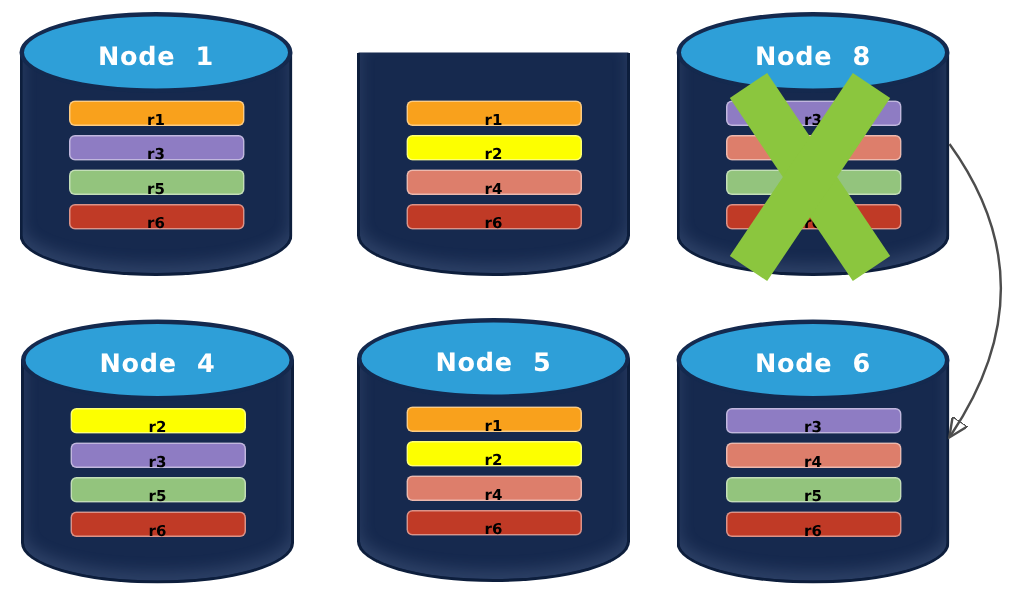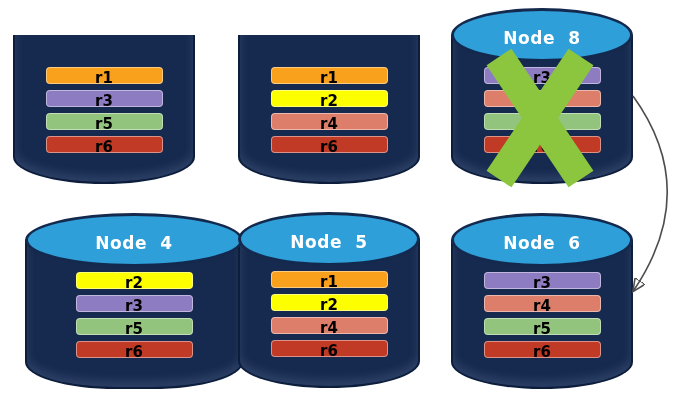--- a/index.html
+++ b/index.html
@@ -27,35 +27,38 @@
     letter-spacing:0.5px;word-spacing:7px;
   }
   .bars{position:absolute;left:0;right:0;top:59px;z-index:1;}
   .bar{
     width:117px;height:17px;box-sizing:border-box;margin:0 auto 6px auto;
     border-radius:4px;border:1px solid rgba(255,255,255,0.45);
     text-align:center;
   }
   .bar span{
     display:inline-block;color:var(--bar-text,#000000);
-    font-weight:bold;font-size:15px;line-height:15px;
+    font-weight:bold;font-size:10px;line-height:15px;
   }
   .x-mark{position:absolute;z-index:5;overflow:visible;}
   .x-mark line{stroke:var(--x-mark,#8BC63E);stroke-width:30;stroke-linecap:butt;}
   #arrow-svg{position:absolute;left:0;top:0;z-index:4;pointer-events:none;}
   #arrow-svg path{stroke:var(--arrow,#4D4D4D);stroke-width:1.6;fill:none;}
 </style>
 </head>
 <body>
 
 <div class="canvas">
 
   <div id="nodes">
       <div class="node" style="left: 13px; top: 8px;">
       <div class="cyl-body"></div>
+      <div class="cyl-top">
+        <span class="node-title">Node 1</span>
+      </div>
       <div class="bars">
           <div class="bar" style="background: rgb(249, 161, 28);"><span>r1</span></div>
           <div class="bar" style="background: rgb(142, 124, 195);"><span>r3</span></div>
           <div class="bar" style="background: rgb(147, 196, 125);"><span>r5</span></div>
           <div class="bar" style="background: rgb(192, 58, 38);"><span>r6</span></div>
         </div>
     </div>
       <div class="node" style="left: 238px; top: 8px;">
       <div class="cyl-body"></div>
       <div class="bars">
@@ -74,21 +77,21 @@
           <div class="bar" style="background: rgb(142, 124, 195);"><span>r3</span></div>
           <div class="bar" style="background: rgb(221, 126, 107);"><span>r4</span></div>
           <div class="bar" style="background: rgb(147, 196, 125);"><span>r5</span></div>
           <div class="bar" style="background: rgb(192, 58, 38);"><span>r6</span></div>
         </div>
     <svg class="x-mark" style="left:31px;top:40px;width:116px;height:140px" viewBox="0 0 116 140">
           <line x1="17" y1="9" x2="99" y2="131"></line>
           <line x1="99" y1="9" x2="17" y2="131"></line>
         </svg>
       </div>
-      <div class="node" style="left: 25px; top: 213px; padding-left: 36px;">
+      <div class="node" style="left: 14px; top: 213px;">
       <div class="cyl-body"></div>
       <div class="cyl-top">
         <span class="node-title">Node 4</span>
       </div>
       <div class="bars">
           <div class="bar" style="background: rgb(253, 255, 0);"><span>r2</span></div>
           <div class="bar" style="background: rgb(142, 124, 195);"><span>r3</span></div>
           <div class="bar" style="background: rgb(147, 196, 125);"><span>r5</span></div>
           <div class="bar" style="background: rgb(192, 58, 38);"><span>r6</span></div>
         </div>

